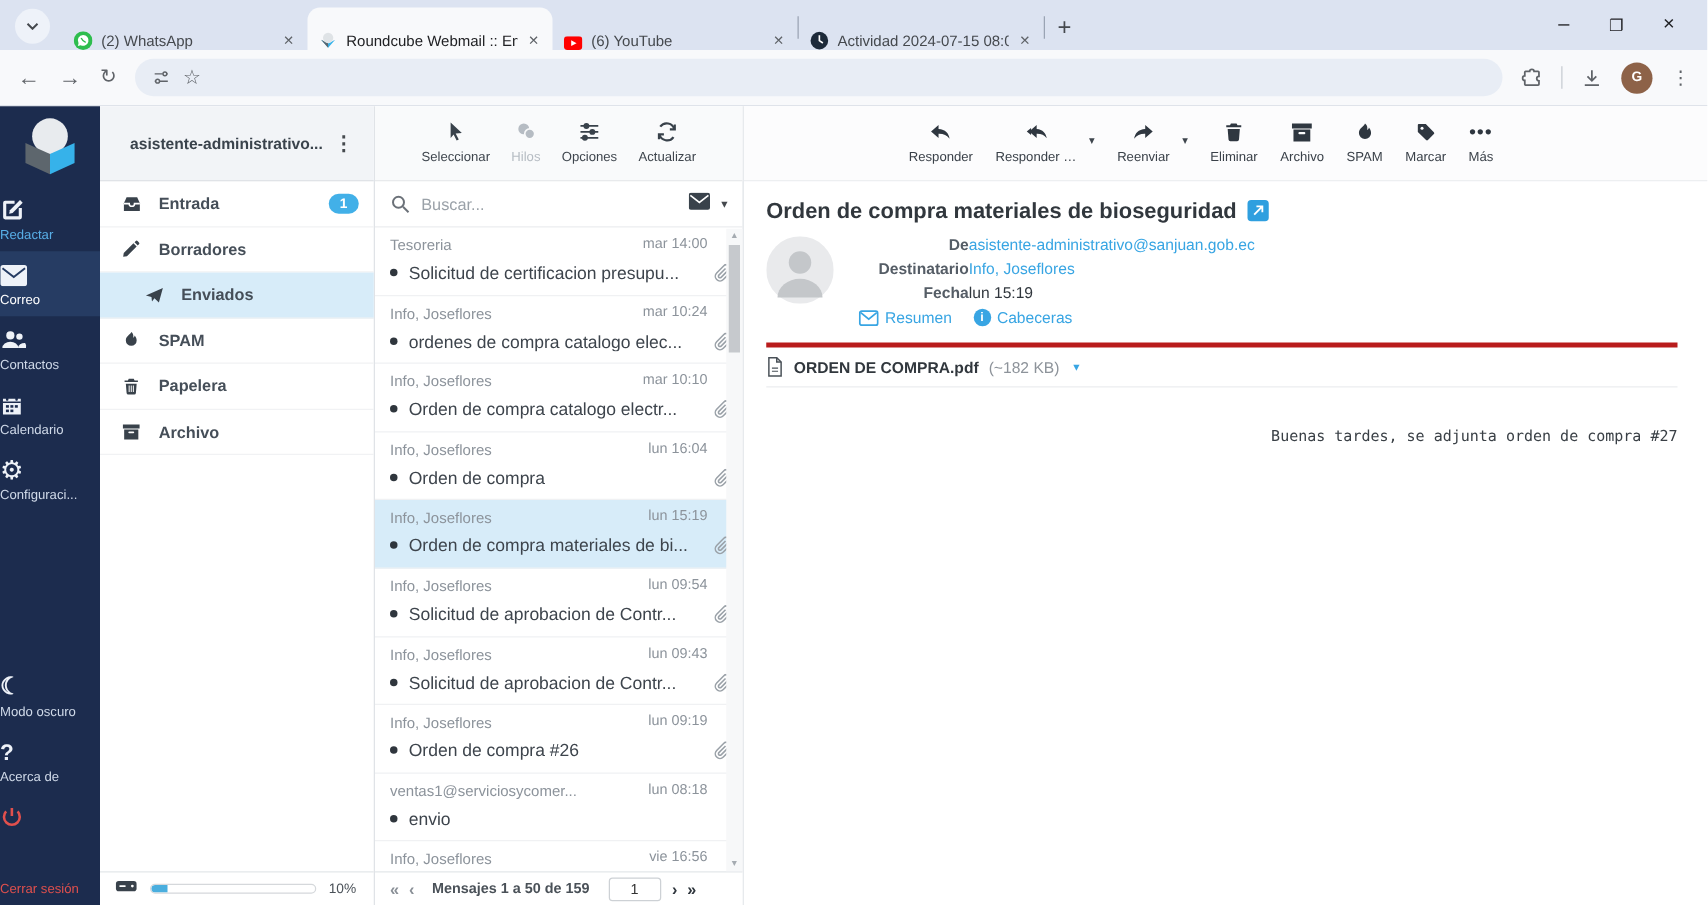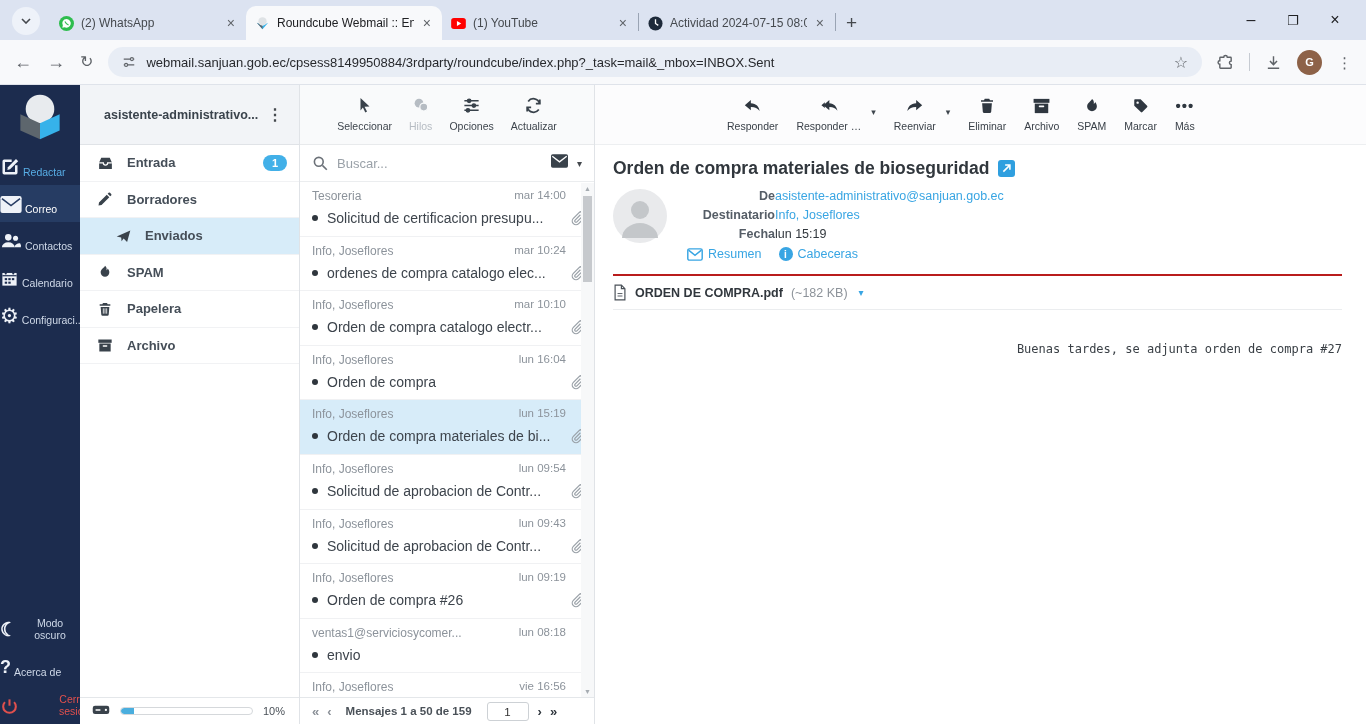--- a/index.html
+++ b/index.html
@@ -4,21 +4,21 @@
 <style>
   * { margin:0; padding:0; box-sizing:border-box; }
   html,body { width:1366px; height:724px; overflow:hidden;
     font-family:"Liberation Sans", sans-serif; background:#fff; }
   .stage { position:relative; width:1366px; height:724px; }
 
   
   .tabstrip { height:40px; background:#dce3f1; display:flex; align-items:flex-end; padding:0 10px; }
   .tab-search { width:28px; height:28px; border-radius:14px; background:#eef2f9; margin:0 10px 5px 2px;
     display:flex; align-items:center; justify-content:center; flex-shrink:0; }
-  .tab { width:196px; height:34px; display:flex; align-items:center; gap:7px; padding:0 9px;
+  .tab { width:196px; height:34px; display:flex; align-items:flex-end; gap:7px; padding:0 9px;
     font-size:12px; color:#45494e; flex-shrink:1; min-width:0; }
   .tab.active { background:#f8f9fb; border-radius:10px 10px 0 0; color:#202124; }
   .tab .favicon { flex-shrink:0; display:flex; }
   .tab .tlabel { flex:1; white-space:nowrap; overflow:hidden; }
   .tab .tclose { font-size:14px; color:#5f6368; padding:0 2px; flex-shrink:0; }
   .tab-sep { width:1px; height:18px; background:#9aa4b4; margin:0 0 9px 0; flex-shrink:0; }
   .newtab { font-size:19px; color:#45494e; margin:0 0 8px 10px; line-height:1; }
   .win-controls { margin-left:auto; display:flex; align-items:center; gap:0; height:40px; }
   .win-controls span { width:42px; text-align:center; color:#202124; }
 
@@ -33,21 +33,21 @@
   .avatar-chip { width:25px; height:25px; border-radius:50%; background:#8d6248; color:#fff;
     font-size:11px; font-weight:bold; display:flex; align-items:center; justify-content:center; }
 
   
   .app { position:absolute; top:85px; left:0; right:0; bottom:0; display:flex; }
 
   
   .rail { width:80px; background:#1c2c4e; display:flex; flex-direction:column; align-items:center;
     color:#cfd9e8; font-size:10.5px; flex-shrink:0; }
   .rail-logo { margin:7px 0 4px; }
-  .rail-item { width:100%; display:flex; flex-direction:row; align-items:flex-end; gap:3px;
+  .rail-item { width:100%; display:flex; flex-direction:column; align-items:flex-start; gap:3px;
     padding:8px 0 7px; text-align:center; line-height:1.15; }
   .rail-item .rico { height:22px; display:flex; align-items:center; justify-content:center;
     color:#eef2f8; font-size:20px; line-height:1; }
   .rail-item.active { background:#263c63; color:#fff; }
   .rail-item.compose { color:#58aee6; }
   .rail-item.logout { color:#e0504d;gap:40px; }
   .rail-item.logout .rico { color:#e0504d; }
   .cp-logo { font-size:19px; font-weight:bold; font-style:italic; color:#ff6d2d; }
   .rail-spacer { flex:1; }
 
@@ -118,21 +118,21 @@
   .mail-head { display:flex; gap:20px; margin-top:10px; }
   .avatar-big { width:54px; height:54px; flex-shrink:0; }
   .hrow { display:flex; margin-bottom:5px; font-size:12.5px; }
   .hlabel { width:88px; font-weight:bold; color:#555d66; flex-shrink:0; }
   .hval { color:#38a5e3; }
   .hval.plain { color:#31373d; }
   .head-actions { display:flex; gap:17px; margin-top:6px; align-items:center; }
   .haction { display:flex; align-items:center; gap:5px; color:#38a5e3; font-size:12.5px; }
   .info-dot { width:14px; height:14px; border-radius:50%; background:#38a5e3; color:#fff;
     font-size:10px; font-weight:bold; display:flex; align-items:center; justify-content:center; }
-  .attach-bar { margin-top:13px; border-top:2px solid #b91c1c; border-bottom:1px solid #ebedef;
+  .attach-bar { margin-top:13px; border-top:4px solid #b91c1c; border-bottom:1px solid #ebedef;
     height:36px; display:flex; align-items:center; gap:8px; font-size:12.5px; }
   .attach-name { color:#31373d; font-weight:600; }
   .attach-size { color:#8d939a; }
   .attach-caret { color:#38a5e3; font-size:10px; margin-left:3px; }
   .mail-body { margin-top:32px; font-family:"DejaVu Sans Mono", monospace; font-size:12px; color:#3a4046; }
 </style>
 </head>
 <body>
 
 <div class="stage">
@@ -165,21 +165,21 @@
       <span class="tlabel">Roundcube Webmail :: Enviado:</span>
       <span class="tclose">×</span>
     </div>
     <div class="tab">
       <span class="favicon">
         <svg width="15" height="11" viewBox="0 0 16 12">
             <rect width="16" height="12" rx="3" fill="#f00"></rect>
             <path d="M6.3 3.4l4.7 2.6-4.7 2.6z" fill="#fff"></path>
           </svg>
       </span>
-      <span class="tlabel">(1) YouTube</span>
+      <span class="tlabel">(6) YouTube</span>
       <span class="tclose">×</span>
     </div>
     <div class="tab-sep"></div>
     <div class="tab">
       <span class="favicon">
         <svg width="15" height="15" viewBox="0 0 16 16">
             <circle cx="8" cy="8" r="7.5" fill="#1d2a3a"></circle>
             <path d="M8 3.5V8l3 2" stroke="#fff" stroke-width="1.4" fill="none"></path>
           </svg>
       </span>
@@ -198,21 +198,20 @@
   <div class="navbar">
     <span class="nav-ico">←</span>
     <span class="nav-ico">→</span>
     <span class="nav-ico" style="font-size:16px;">↻</span>
     <div class="omnibox">
       <svg width="14" height="14" viewBox="0 0 24 24" fill="none" stroke="#5f6368" stroke-width="2">
           <path d="M3 7h11M20 7h1M3 17h1M10 17h11"></path>
           <circle cx="17" cy="7" r="2.6"></circle>
           <circle cx="7" cy="17" r="2.6"></circle>
         </svg>
-      <span class="url">webmail.sanjuan.gob.ec/cpsess8149950884/3rdparty/roundcube/index.php?_task=mail&amp;_mbox=INBOX.Sent</span>
       <span class="ob-star">☆</span>
     </div>
     <svg width="17" height="17" viewBox="0 0 24 24" fill="none" stroke="#5f6368" stroke-width="2">
         <path d="M9.5 4.5a2.5 2.5 0 0 1 5 0H19a1 1 0 0 1 1 1v4.5a2.5 2.5 0 0 0 0 5V19a1 1 0 0 1-1 1H5a1 1 0 0 1-1-1v-4.5a2.5 2.5 0 0 1 0-5V5.5a1 1 0 0 1 1-1h4.5z"></path>
       </svg>
     <div class="toolbar-sep"></div>
     <svg width="17" height="17" viewBox="0 0 24 24" fill="none" stroke="#5f6368" stroke-width="2">
         <path d="M12 3v11M7 10l5 5 5-5M4 20h16"></path>
       </svg>
     <div class="avatar-chip">G</div>

